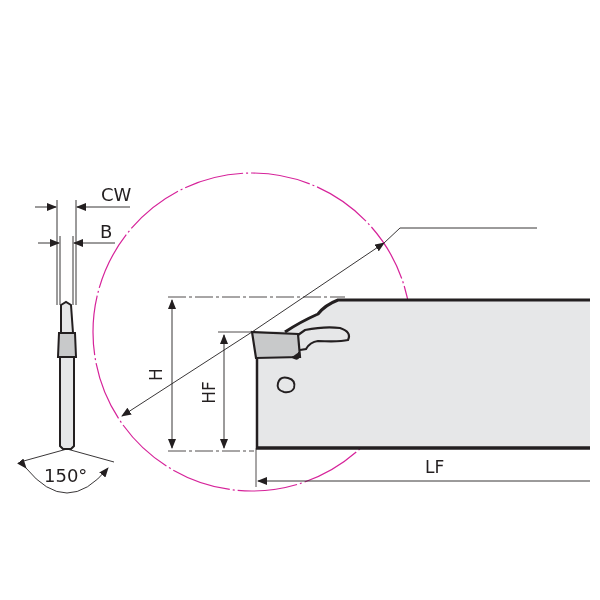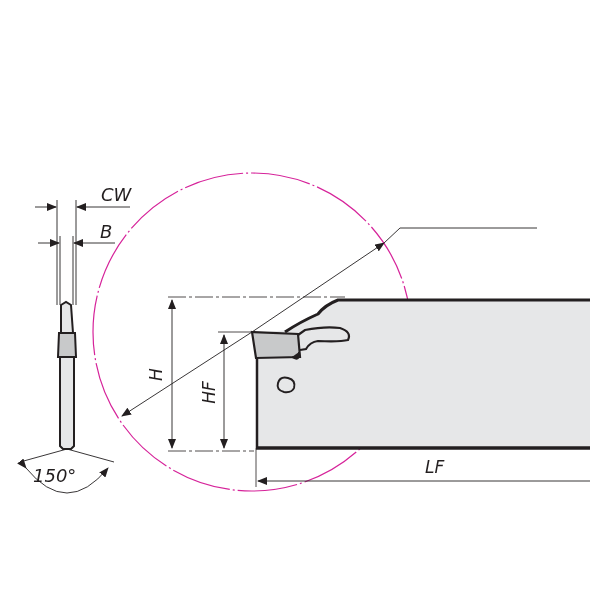--- a/index.html
+++ b/index.html
@@ -1,16 +1,16 @@
 <!DOCTYPE html>
 <html><head>
   <meta charset="utf-8">
   <style>
     html, body { margin: 0; padding: 0; background: #ffffff; }
-    #stage { position: relative; width: 600px; height: 540px; background: #ffffff; overflow: hidden; font-style: italic; }
+    #stage { position: relative; width: 600px; height: 540px; background: #ffffff; overflow: hidden; }
     svg { position: absolute; left: 0; top: 0; }
     .lbl { position: absolute; font-family: "DejaVu Sans", sans-serif; color: #231f20; font-size: 17px; line-height: 1; white-space: nowrap; }
     .lbl-jp { font-size: 19px; letter-spacing: 1px; }
     .rot { transform: rotate(-90deg); transform-origin: center center; }
   </style>
 </head>
 <body>
 
 <div id="stage">
   <svg width="600" height="600" viewBox="0 0 600 600">
@@ -83,17 +83,17 @@
     <g>
       <line x1="252" y1="332" x2="122" y2="416" stroke="#231f20" stroke-width="0.9" marker-end="url(#arr)"></line>
       <line x1="252" y1="332" x2="384" y2="243" stroke="#231f20" stroke-width="0.9" marker-end="url(#arr)"></line>
       <line x1="384" y1="243" x2="400" y2="228" stroke="#231f20" stroke-width="0.9"></line>
       <line x1="400" y1="228" x2="537" y2="228" stroke="#231f20" stroke-width="0.9"></line>
     </g>
   </svg>
 
   <span class="lbl" style="left:101px; top:186px; font-size:18px;">CW</span>
   <span class="lbl" style="left:100px; top:223px; font-size:18px;">B</span>
-  <span class="lbl" style="left:33px; top:467px; font-size:18px;">150°</span>
+  <span class="lbl" style="left:44px; top:467px; font-size:18px;">150°</span>
   <span class="lbl rot" style="left:150px; top:366px;">H</span>
   <span class="lbl rot" style="left:198px; top:384px;">HF</span>
   <span class="lbl" style="left:412px; top:459px;margin-left:13px;">LF</span>
 </div>
 
 </body></html>

